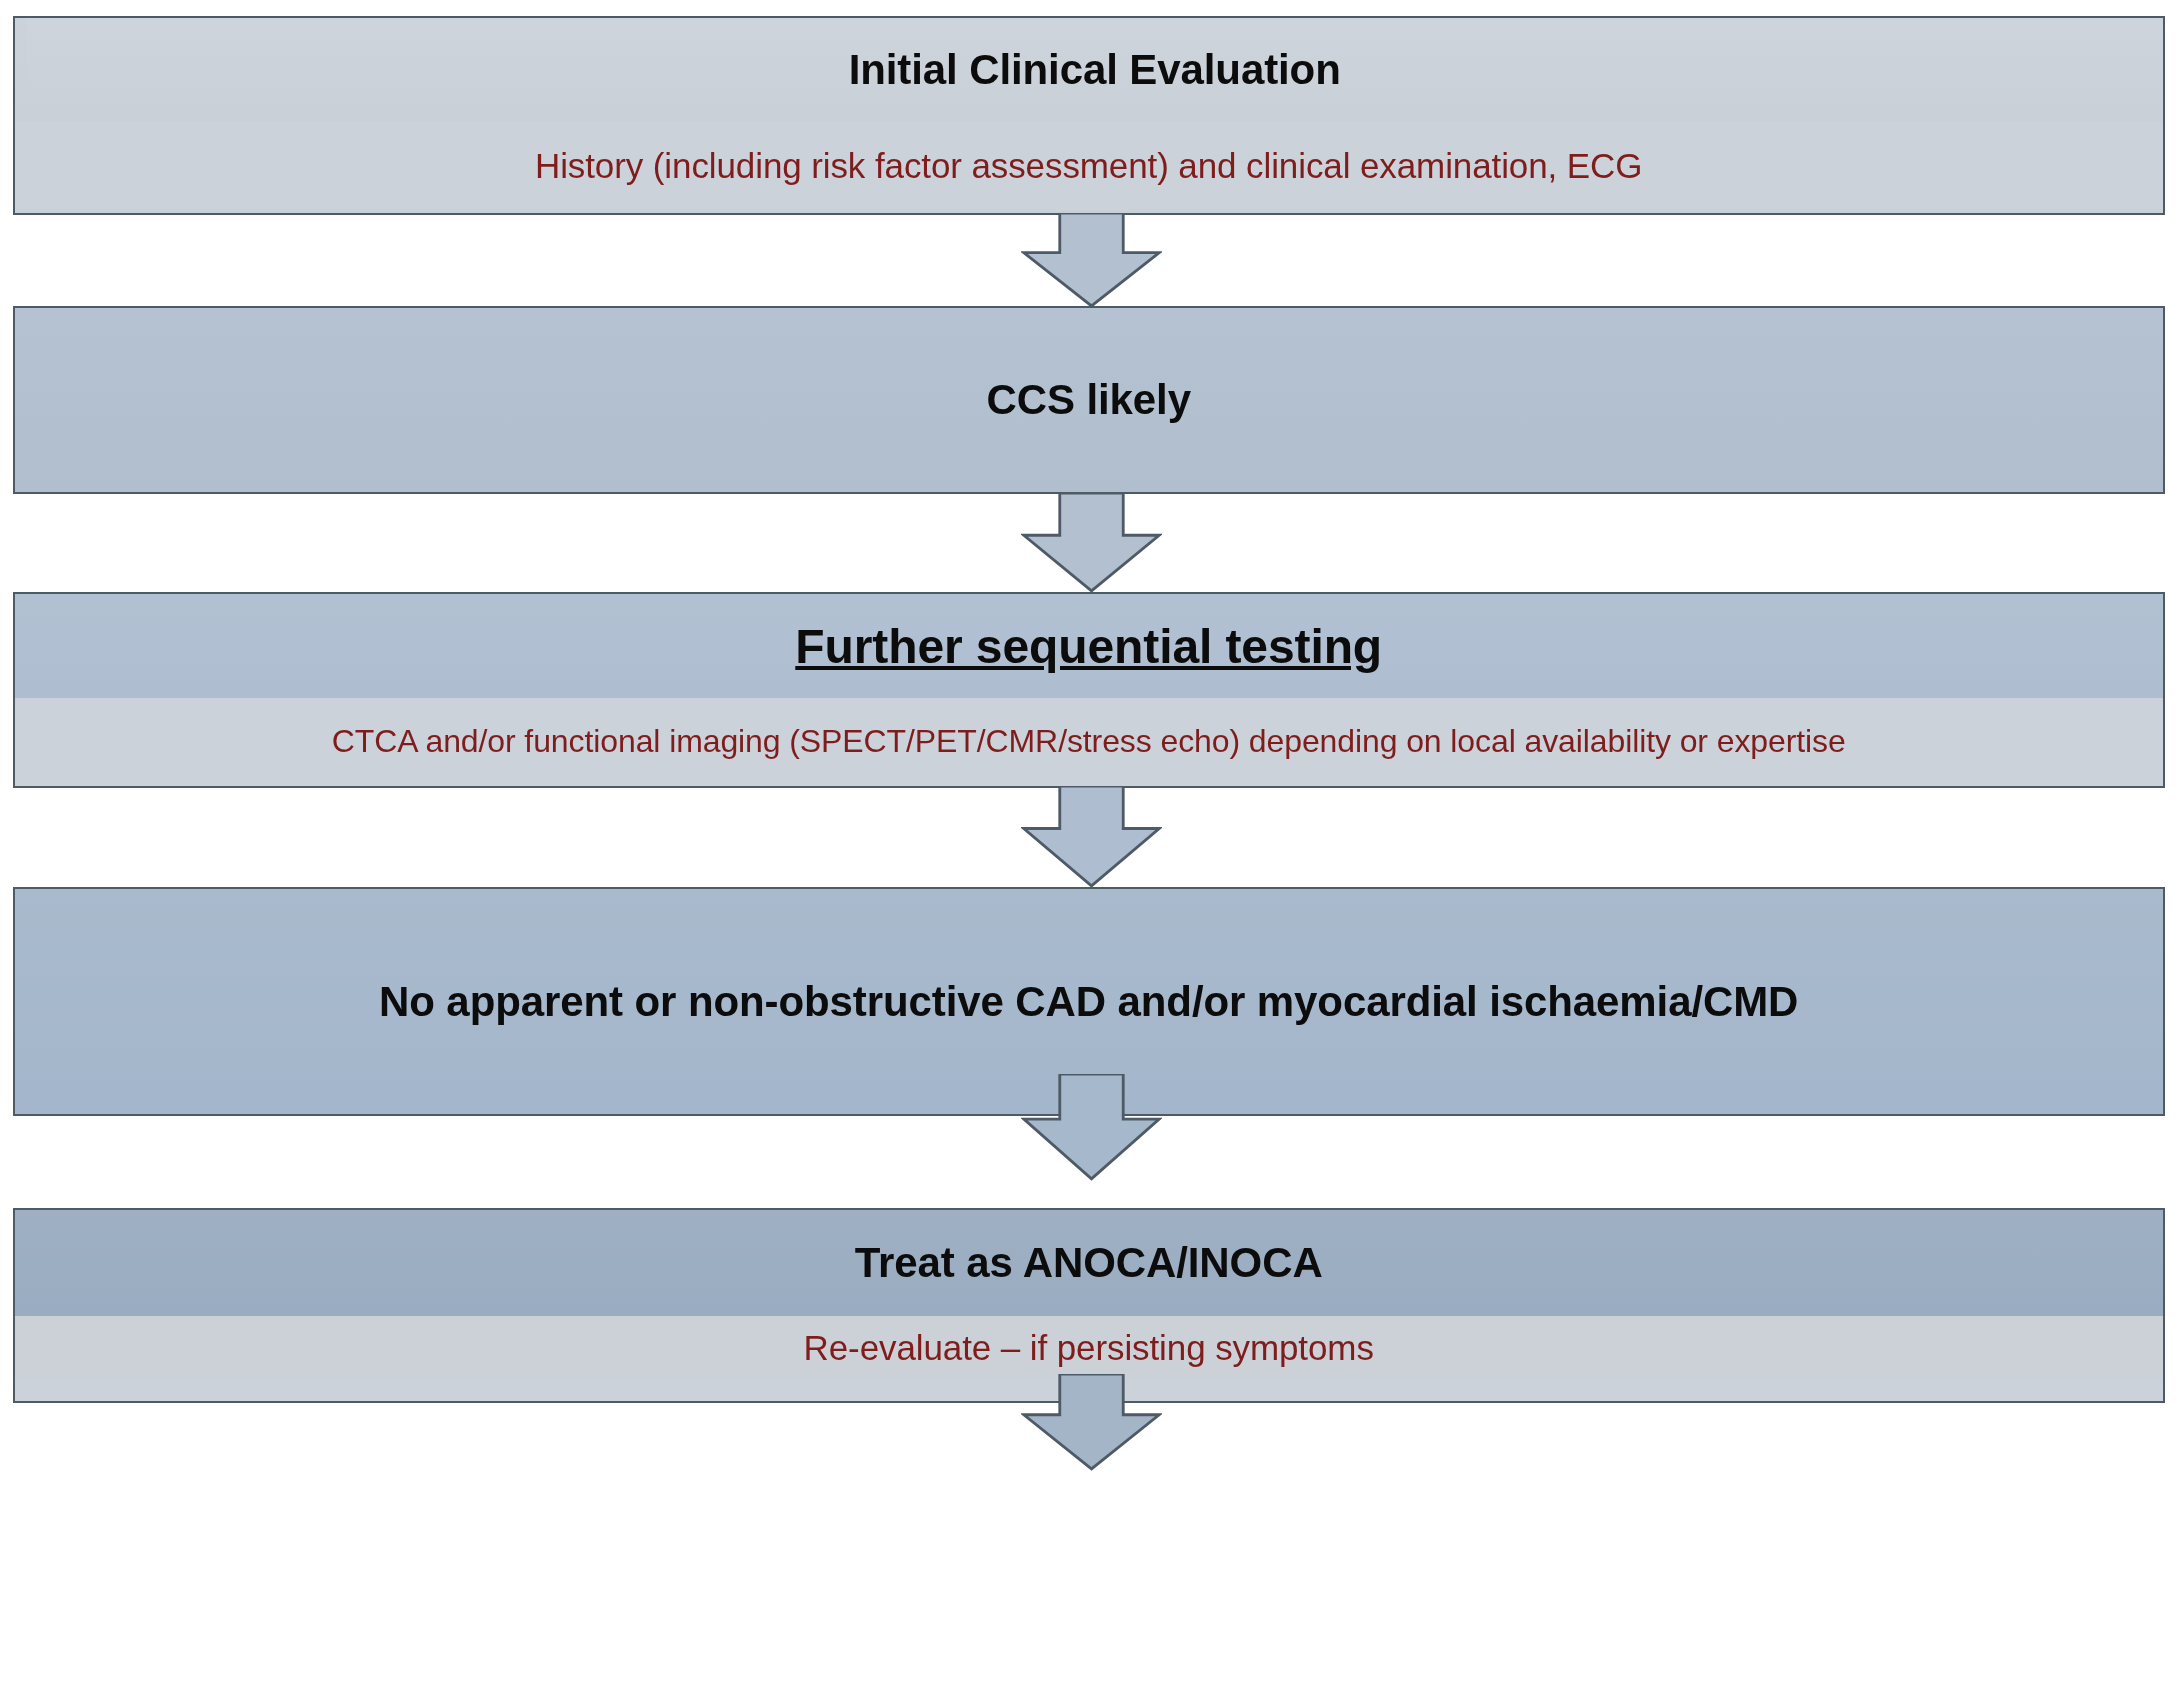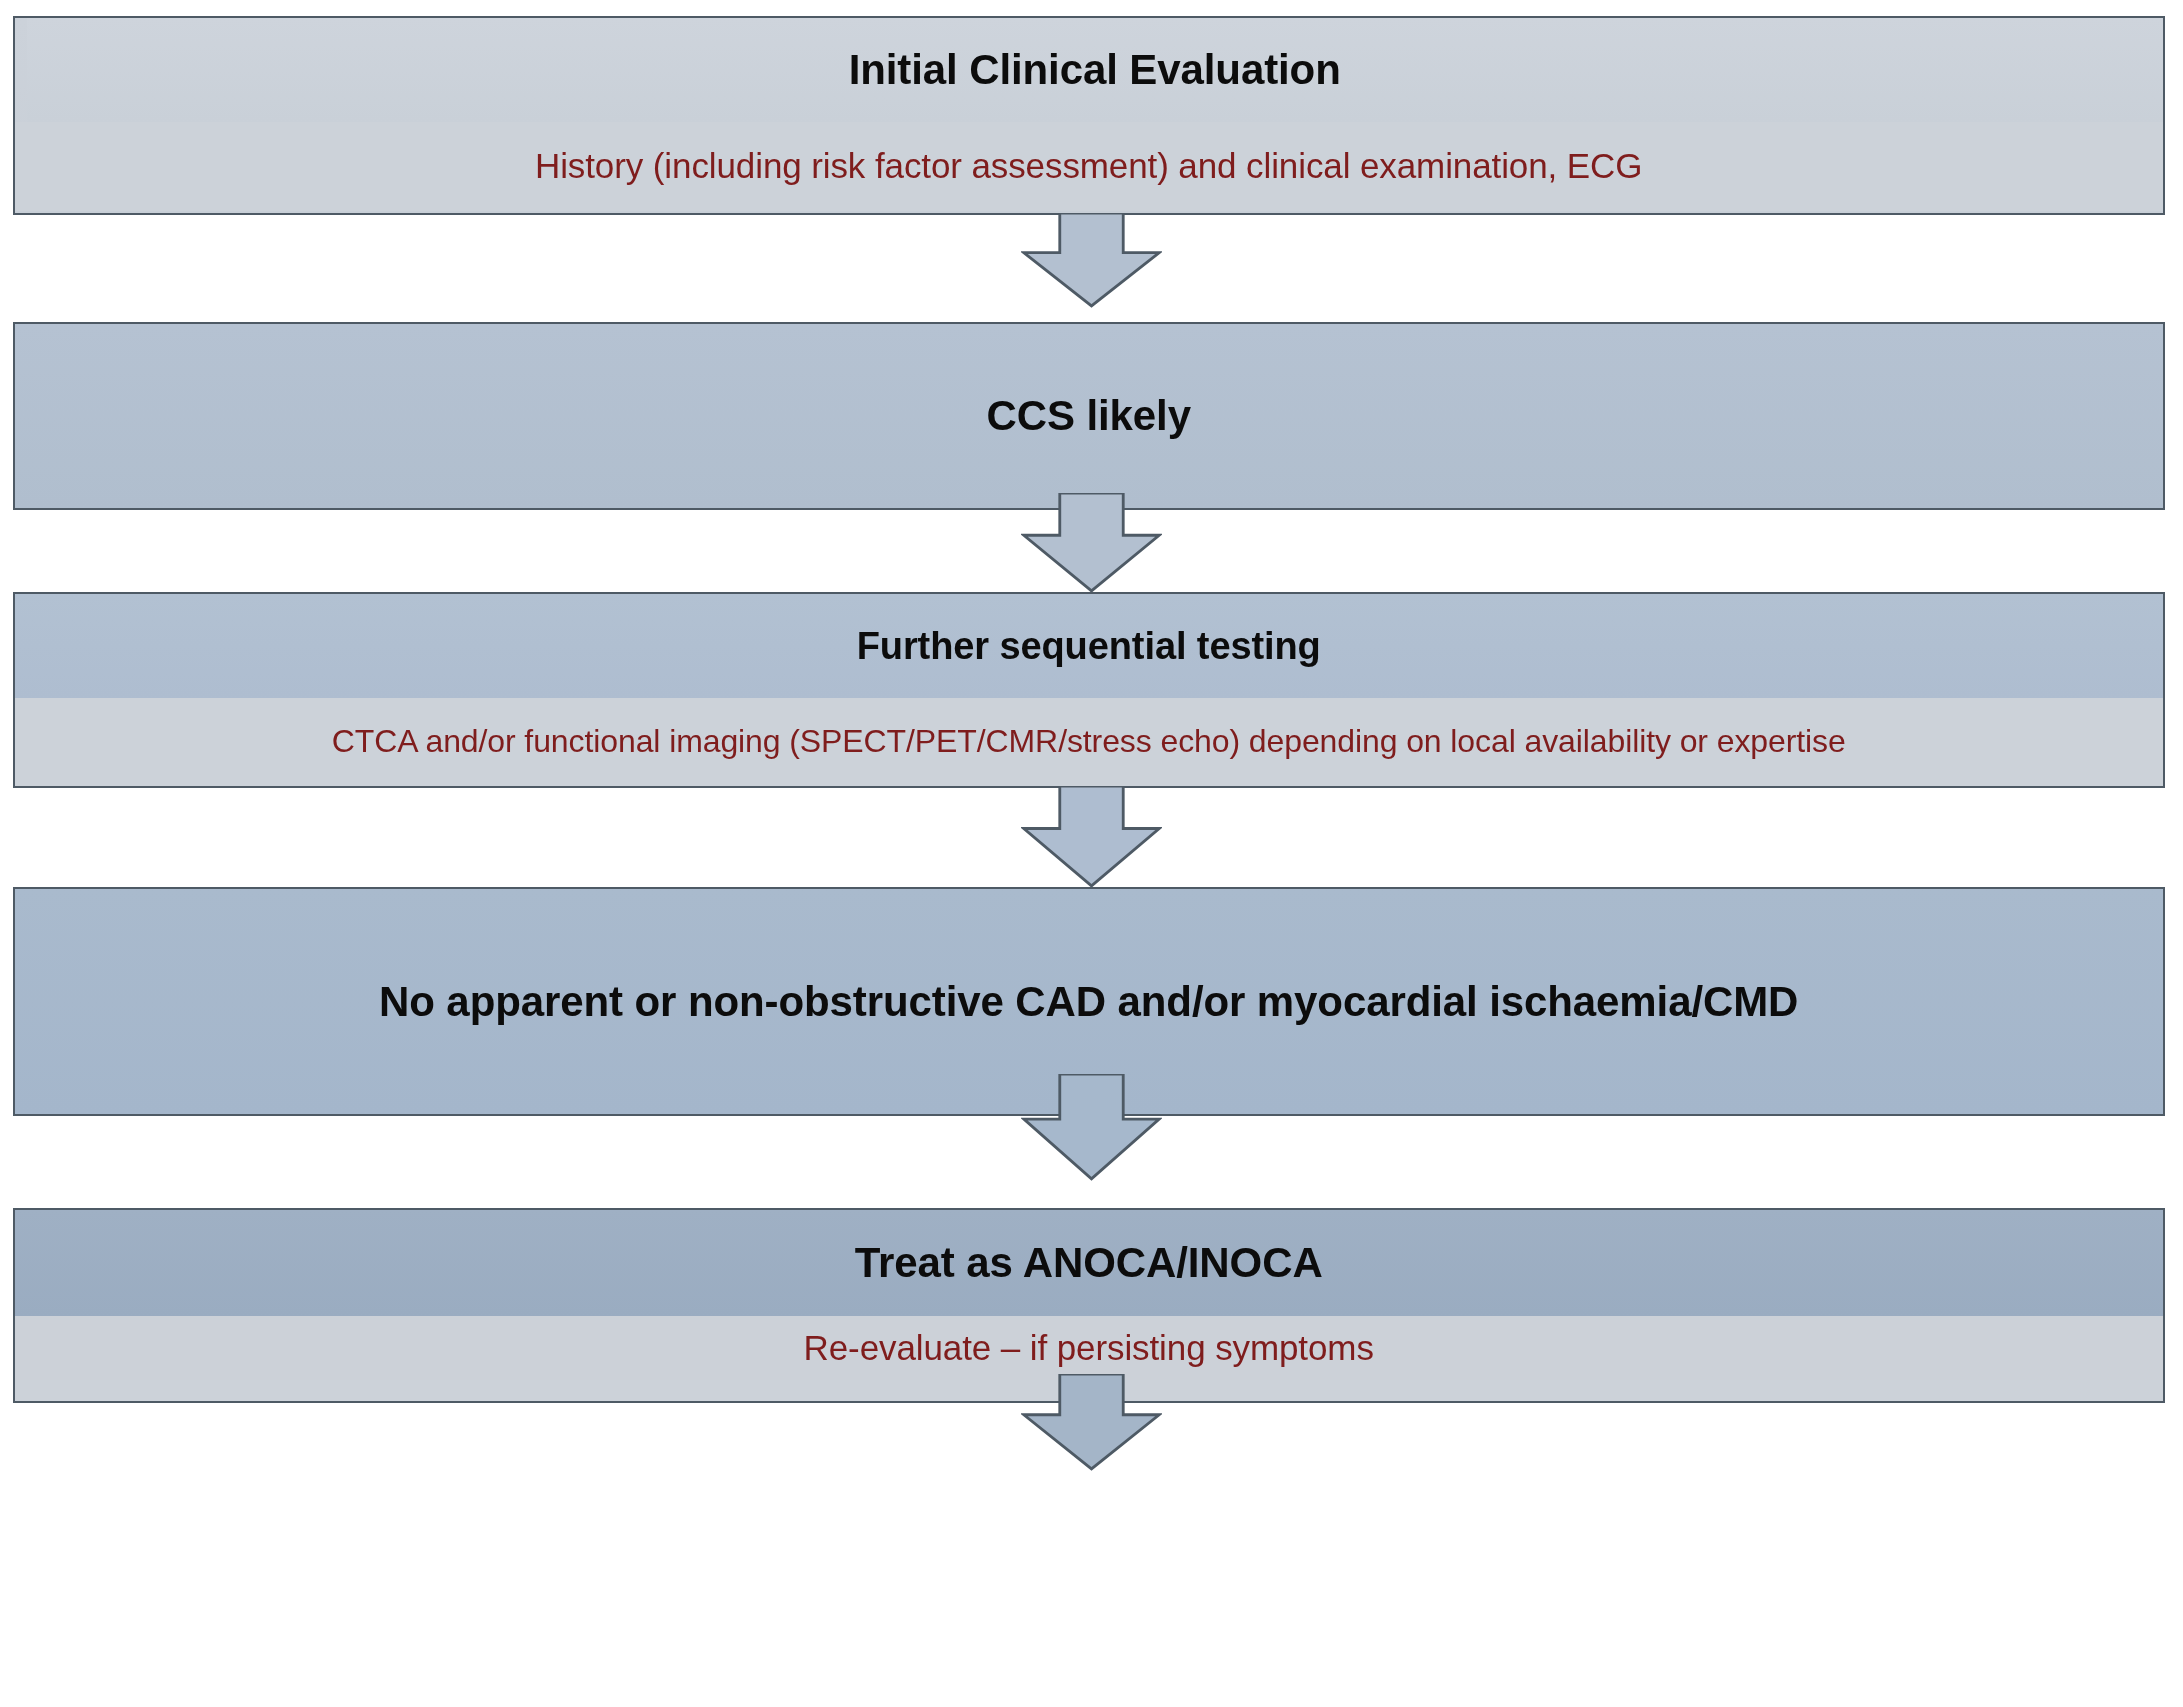--- a/index.html
+++ b/index.html
@@ -74,37 +74,37 @@
     height: 89px;
     font-size: 35px;
     background: #ccd2d9;
   }
 
   
   #node-ccs-likely {
     top: 306px;
     height: 188px;
     background: linear-gradient(180deg,#b5c2d2 0%, #b0bece 100%);
-    margin-top: 16px;
   }
   #node-ccs-likely .node-header {
     font-size: 42px;
   }
 
   
   #node-further-testing {
     top: 592px;
     height: 196px;
     background: #ccd2d9;
   }
   #node-further-testing .node-header {
     height: 104px;
     flex: 0 0 104px;
-    font-size: 38px;
+    font-size: 48px;
     background: linear-gradient(180deg,#b2c1d2 0%, #aebdd0 100%);
+    text-decoration: underline;
   }
   #node-further-testing .node-sub {
     height: 86px;
     font-size: 32px;
     background: #ccd2d9;
   }
 
   
   #node-nonobstructive-cad {
     top: 887px;

